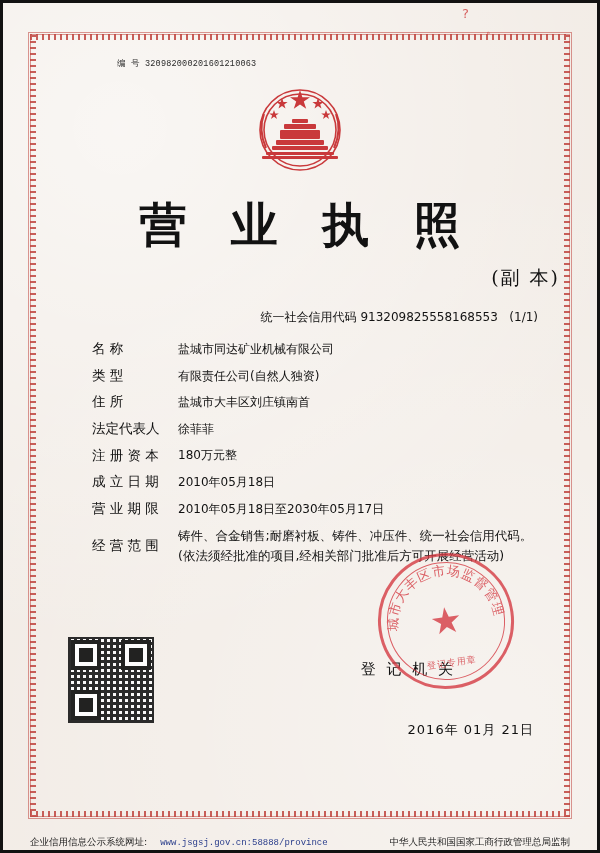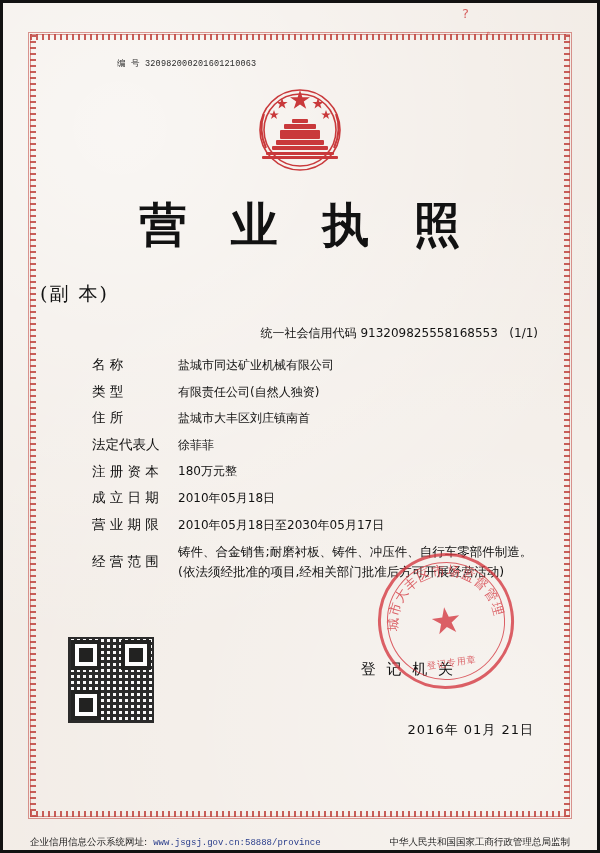--- a/index.html
+++ b/index.html
@@ -72,24 +72,24 @@
     text-align:center;
     font-size:47px;
     letter-spacing:14px;
     font-weight:bold;
     color:#121212;
     margin-top:10px;
     text-indent:14px;
     font-family:"DejaVu Serif", serif;
   }
   .subtitle{
-    text-align:left;
+    text-align:right;
     font-size:19px;
     color:#121212;
-    margin-top:24px;
+    margin-top:8px;
     letter-spacing:2px;
     font-family:"DejaVu Serif", serif;
   }
   .credit-code{
     text-align:right;
     font-size:12px;
     color:#131313;
     margin-top:18px;
     margin-right:22px;
     font-family:"DejaVu Sans", sans-serif;
@@ -211,21 +211,21 @@
     align-items:flex-end;
     font-size:9.5px;
     color:#1c1c1c;
     font-family:"DejaVu Sans", sans-serif;
   }
   .footer .url{
     font-family:"Liberation Mono", monospace;
     color:#2a3e8c;
     font-size:9px;
   }
-  .footer-left{display:flex;align-items:baseline;gap:6px;}
+  .footer-left{display:flex;align-items:baseline;gap:13px;}
 
   .mark{
     position:absolute;
     color:#d24b4b;
     font-size:13px;
     font-family:"DejaVu Sans", sans-serif;
     opacity:.85;
   }
   .mark.m1{ left:462px; top:6px; }
   .mark.m2{ left:486px; top:22px; font-size:11px;}
@@ -310,21 +310,21 @@
       <div class="row">
         <div class="lab">成 立 日 期</div>
         <div class="val">2010年05月18日</div>
       </div>
       <div class="row">
         <div class="lab">营 业 期 限</div>
         <div class="val">2010年05月18日至2030年05月17日</div>
       </div>
       <div class="row">
         <div class="lab">经 营 范 围</div>
-        <div class="val small">铸件、合金销售;耐磨衬板、铸件、冲压件、自行车零部件制造。(依法须经批准的项目,经相关部门批准后方可开展经营活动)</div>
+        <div class="val small">铸件、合金销售;耐磨衬板、铸件、冲压件、统一社会信用代码。(依法须经批准的项目,经相关部门批准后方可开展经营活动)</div>
       </div>
     </div>
 
     <div class="qr">
       <div class="fm tl"></div>
       <div class="fm tr"></div>
       <div class="fm bl"></div>
     </div>
 
     <div class="registrar">登 记 机 关</div>

